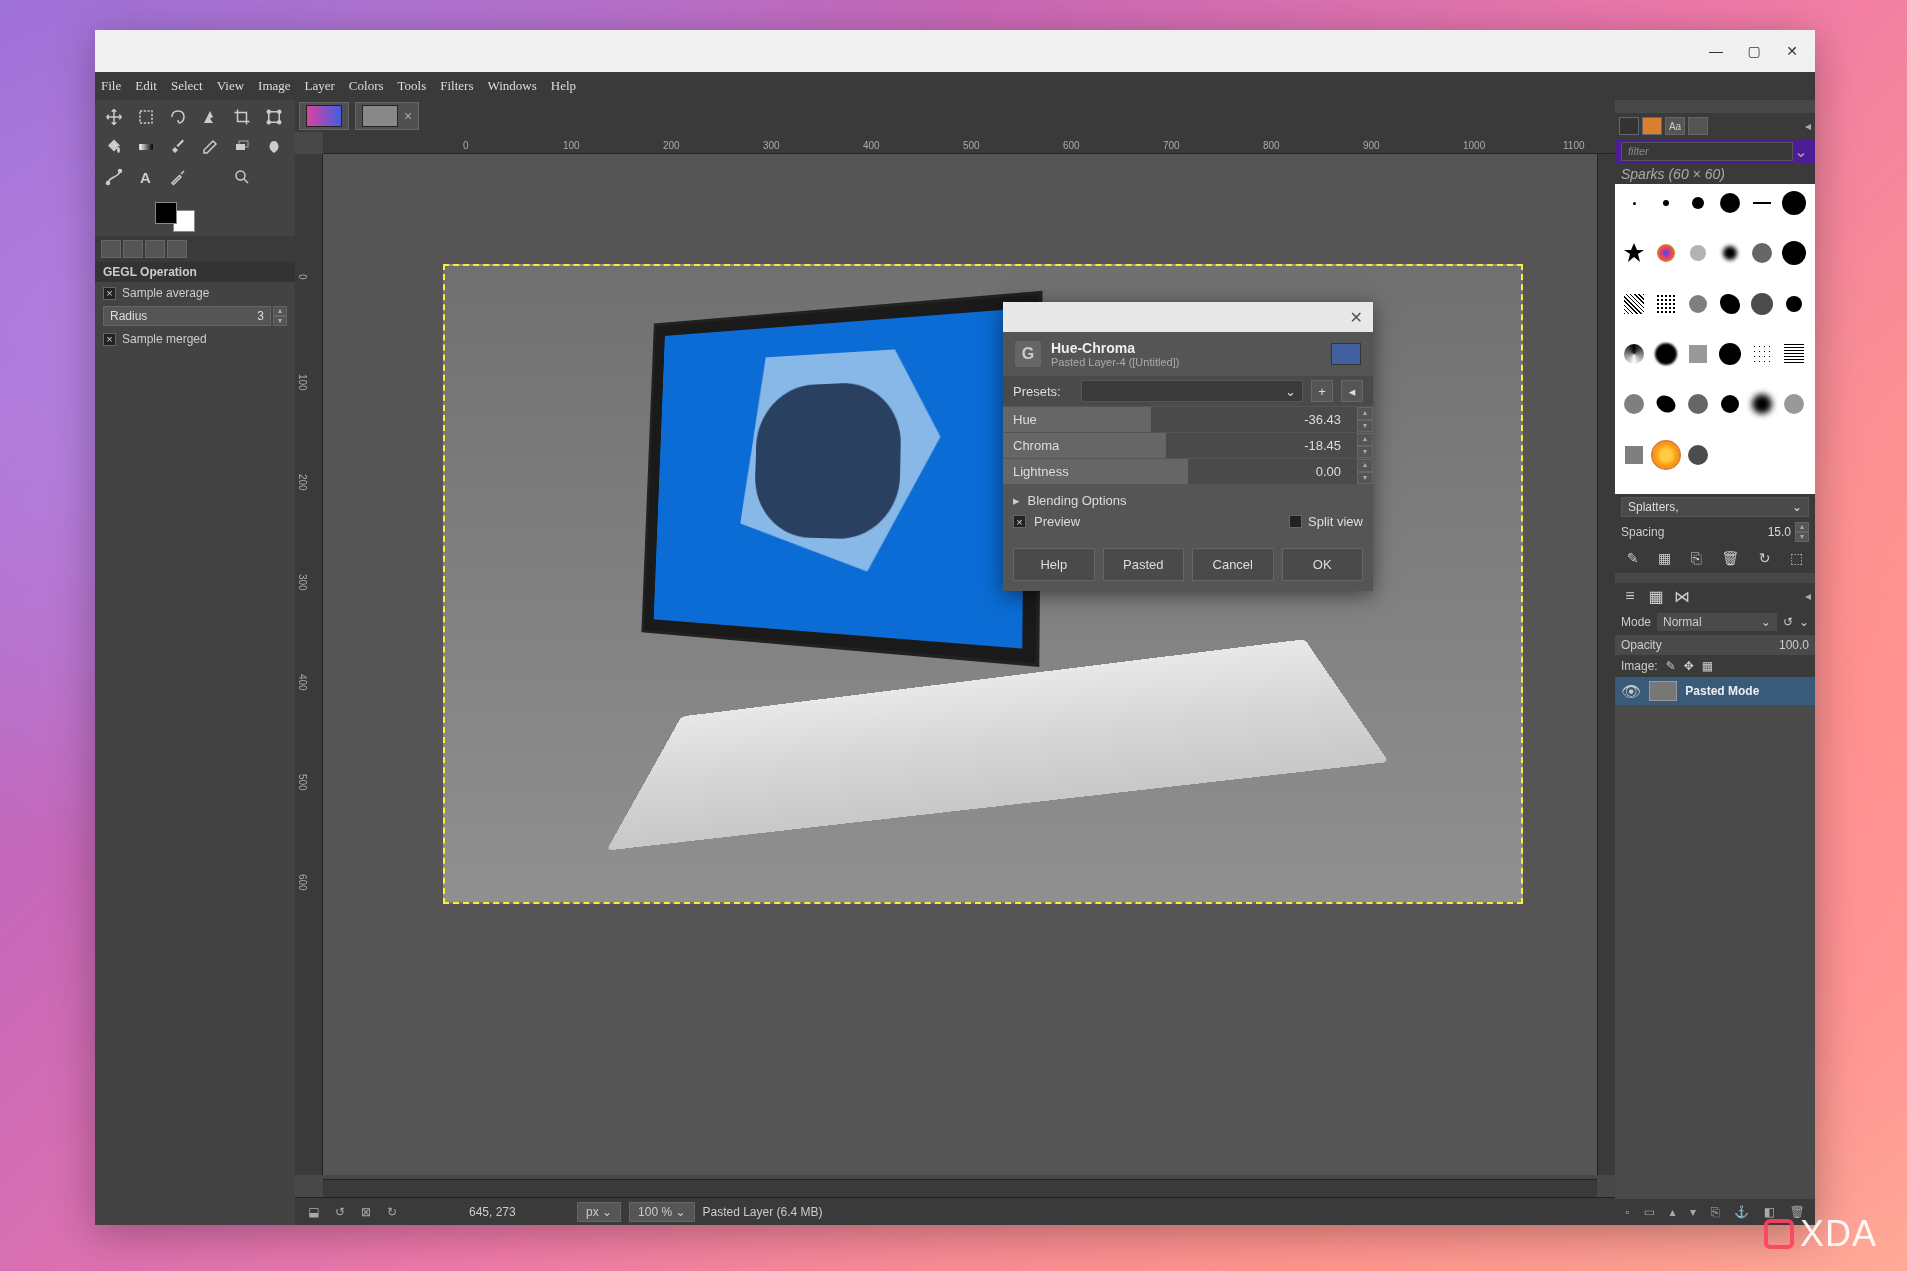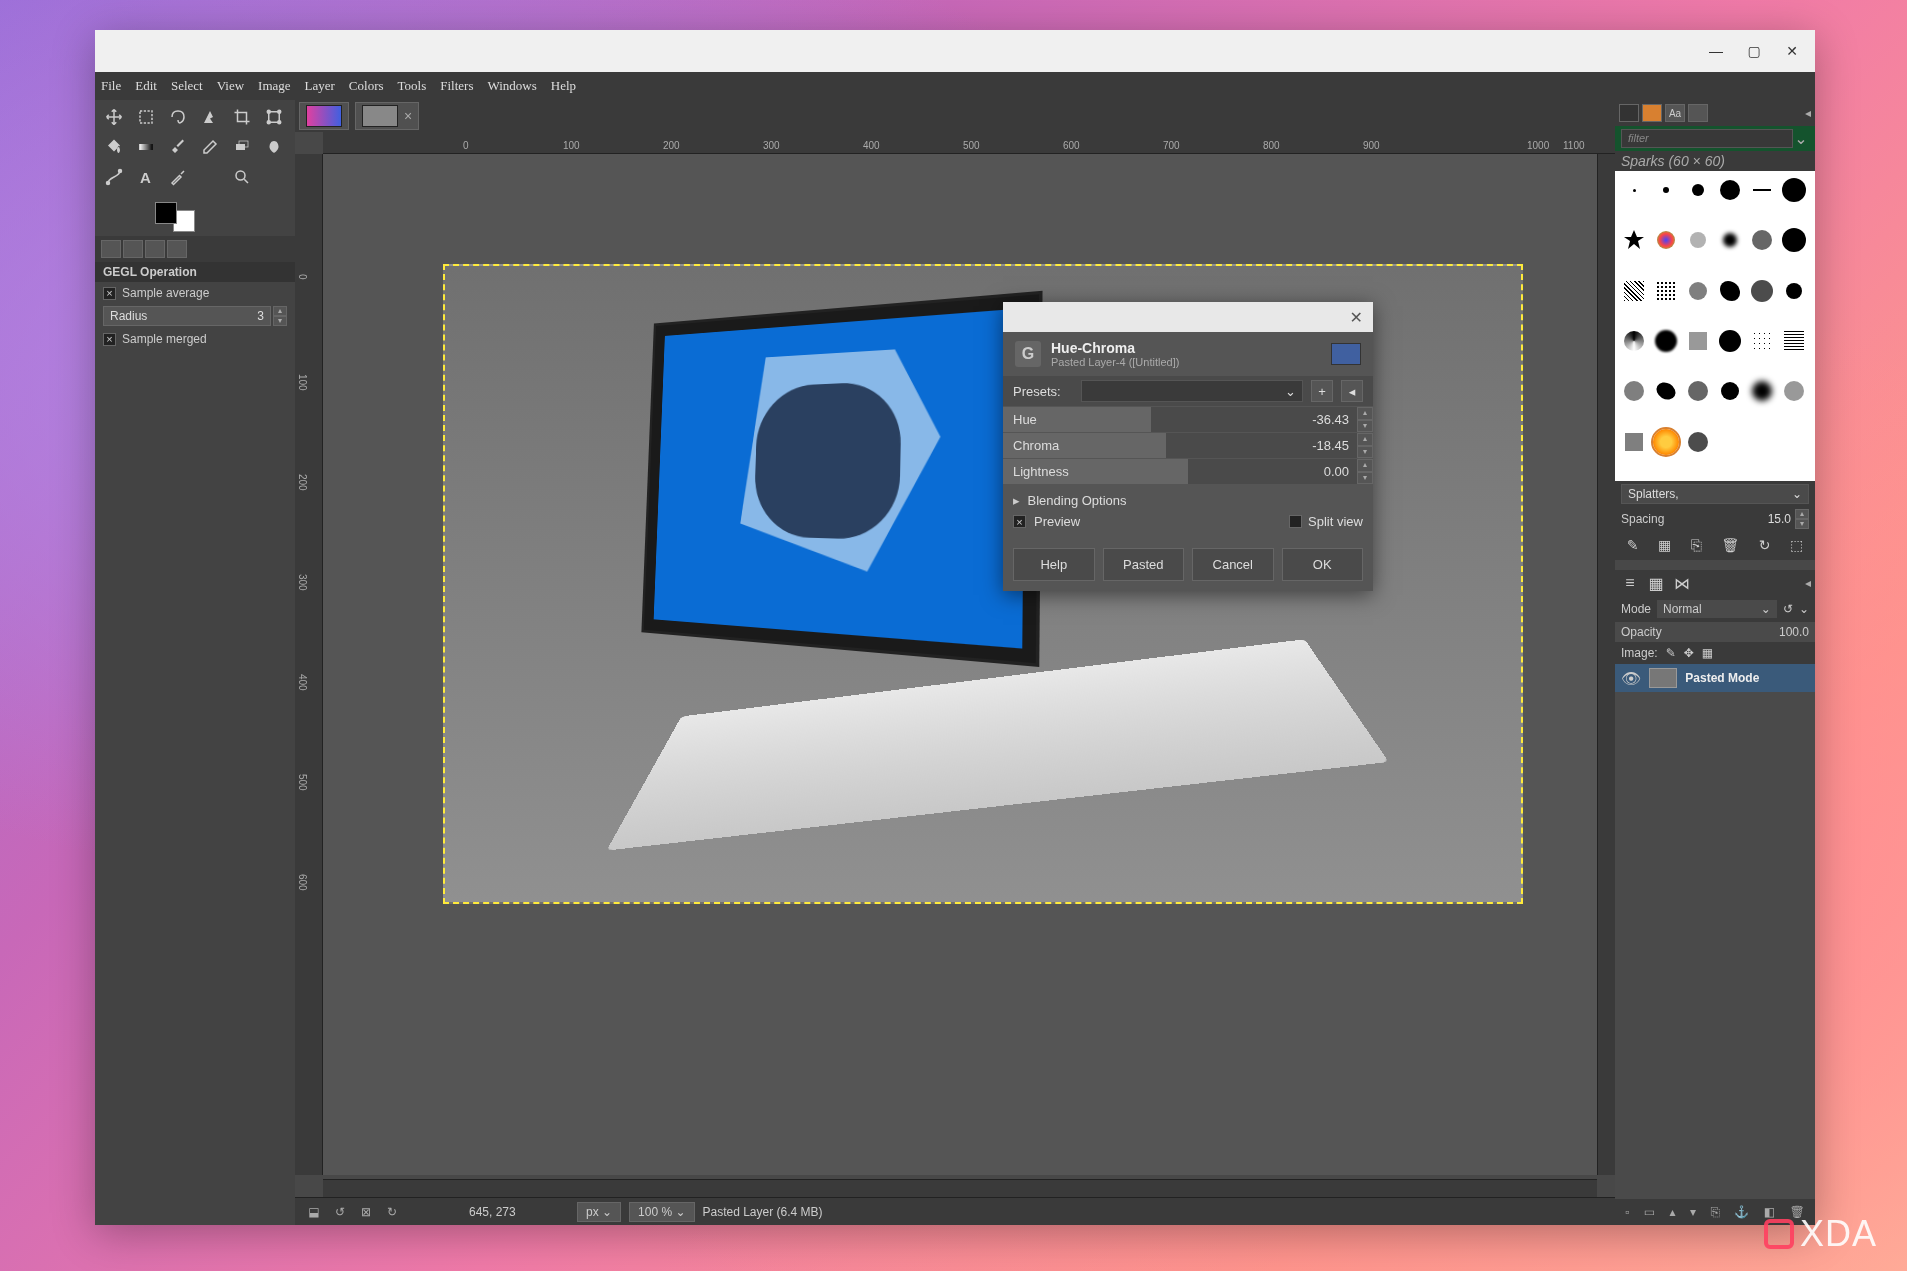--- a/index.html
+++ b/index.html
@@ -46,21 +46,21 @@
 .screen-inner .shapes { position: absolute; inset: 0; }
 .shapes .s1 { position: absolute; left: 20%; top: 10%; width: 60%; height: 70%; background: #88b8e8; clip-path: polygon(20% 0, 80% 0, 100% 40%, 70% 100%, 10% 80%); }
 .shapes .s2 { position: absolute; left: 30%; top: 20%; width: 40%; height: 50%; background: #2a4060; border-radius: 40%; }
 .kb { position: absolute; left: 20px; top: 310px; width: 700px; height: 240px; background: linear-gradient(180deg, #e8e8e8, #c8c8c8); transform: perspective(900px) rotateX(58deg) rotateY(-8deg); border-radius: 6px; }
 .scrollbar-h { position: absolute; bottom: 0; left: 28px; right: 18px; height: 18px; background: #3a3a3a; border-top: 1px solid #222; }
 .scrollbar-v { position: absolute; top: 22px; right: 0; bottom: 22px; width: 18px; background: #3a3a3a; border-left: 1px solid #222; }
 .statusbar { height: 28px; background: #3a3a3a; display: flex; align-items: center; gap: 8px; padding: 0 10px; color: #ccc; font-size: 12px; border-top: 1px solid #222; }
 .statusbar .sicon { width: 18px; height: 18px; color: #aaa; display: flex; align-items: center; justify-content: center; }
 .statusbar .coord { margin-left: 60px; width: 100px; }
 .statusbar .unit { background: #555; padding: 2px 8px; border: 1px solid #666; }
-.right-col { width: 200px; background: #14532d; display: flex; flex-direction: column; }
+.right-col { width: 200px; background: #4c1d95; display: flex; flex-direction: column; margin-top: 13px; }
 .r-tabs { display: flex; gap: 3px; padding: 4px; background: #3a3a3a; align-items: center; }
 .r-tab { width: 20px; height: 18px; background: #555; border: 1px solid #666; display:flex; align-items:center; justify-content:center; color:#ccc; font-size:10px; }
 .r-tab.dark { background:#333; }
 .r-tab.orange { background:#d88030; }
 .r-tabs .cfg { margin-left: auto; color: #aaa; font-size: 12px; }
 .filter-row { display: flex; padding: 3px 6px; }
 .filter-field { flex: 1; background: #383838; border: 1px solid #555; padding: 2px 6px; color: #888; font-size: 11px; font-style: italic; }
 .brush-label { font-size: 14px; font-style: italic; color: #aaa; padding: 2px 6px; background: #3a3a3a; }
 .brush-grid { height: 310px; background: #fff; margin: 0; padding: 6px; display: grid; grid-template-columns: repeat(6, 1fr); gap: 4px; overflow: hidden; }
 .brush { width: 26px; height: 26px; display: flex; align-items: center; justify-content: center; }
@@ -96,21 +96,21 @@
 .dlg-header .titles .t1 { font-weight: bold; font-size: 14px; color: #eee; }
 .dlg-header .titles .t2 { font-size: 11px; color: #aaa; }
 .dlg-header .preview-thumb { margin-left: auto; width: 30px; height: 22px; background: #4060a0; border: 1px solid #333; }
 .preset-row { display: flex; align-items: center; padding: 4px 10px; gap: 8px; background: #4a4a4a; }
 .preset-row .lbl { width: 60px; }
 .preset-row .dd { flex: 1; background: #3a3a3a; border: 1px solid #555; height: 22px; display: flex; align-items: center; justify-content: flex-end; padding: 0 6px; }
 .preset-row .btn { width: 22px; height: 22px; background: #555; border: 1px solid #666; display: flex; align-items: center; justify-content: center; cursor: pointer; }
 .slider-row { display: flex; align-items: center; background: #4a4a4a; border-top: 1px solid #555; height: 26px; position: relative; }
 .slider-row .fill { position: absolute; left: 0; top: 0; bottom: 0; background: #666; }
 .slider-row .slabel { position: relative; padding-left: 10px; z-index: 1; }
-.slider-row .sval { position: absolute; right: 24px; z-index: 1; }
+.slider-row .sval { position: absolute; right: 32px; z-index: 1; }
 .slider-row .spin { position: absolute; right: 0; width: 16px; height: 100%; display: flex; flex-direction: column; }
 .slider-row .spin div { flex: 1; background: #555; border: 1px solid #666; font-size: 8px; text-align: center; color: #aaa; }
 .dlg-opts { padding: 6px 10px; }
 .dlg-opts .orow { display: flex; align-items: center; gap: 8px; padding: 3px 0; }
 .dlg-opts .expand { color: #ccc; }
 .dlg-opts .split { margin-left: auto; display: flex; gap: 6px; align-items: center; }
 .dlg-buttons { display: flex; gap: 8px; padding: 10px; }
 .dlg-buttons button { flex: 1; background: #4a4a4a; border: 1px solid #666; color: #ddd; padding: 8px 0; font-size: 13px; cursor: pointer; }
 .watermark { position: absolute; bottom: 16px; right: 30px; display: flex; align-items: center; gap: 6px; opacity: 0.9; }
 .watermark .sq { width: 30px; height: 30px; border: 4px solid #ff4060; border-radius: 6px; }
@@ -287,21 +287,21 @@
           <span style="left:140px">0</span>
           <span style="left:240px">100</span>
           <span style="left:340px">200</span>
           <span style="left:440px">300</span>
           <span style="left:540px">400</span>
           <span style="left:640px">500</span>
           <span style="left:740px">600</span>
           <span style="left:840px">700</span>
           <span style="left:940px">800</span>
           <span style="left:1040px">900</span>
-          <span style="left:1204px">1000</span>
+          <span style="left:1140px">1000</span>
           <span style="left:1240px">1100</span>
         </div>
         <div class="ruler-v">
           <span style="top:120px">0</span>
           <span style="top:220px">100</span>
           <span style="top:320px">200</span>
           <span style="top:420px">300</span>
           <span style="top:520px">400</span>
           <span style="top:620px">500</span>
           <span style="top:720px">600</span>

